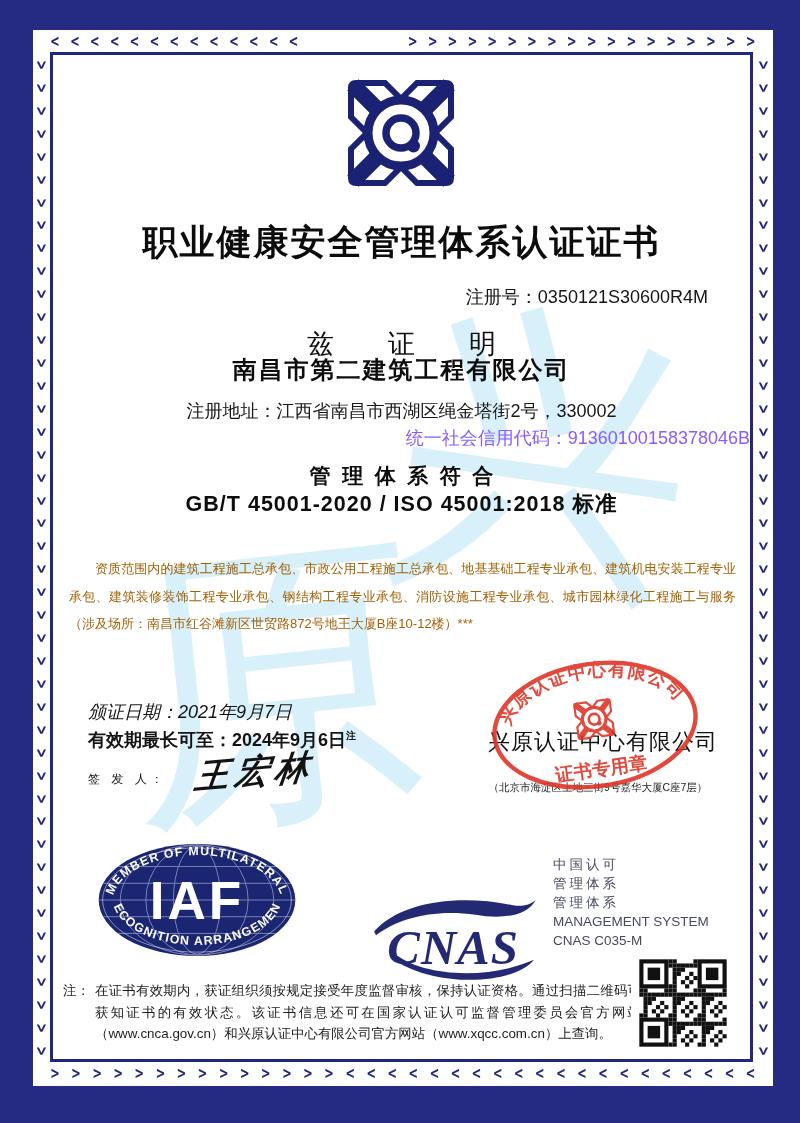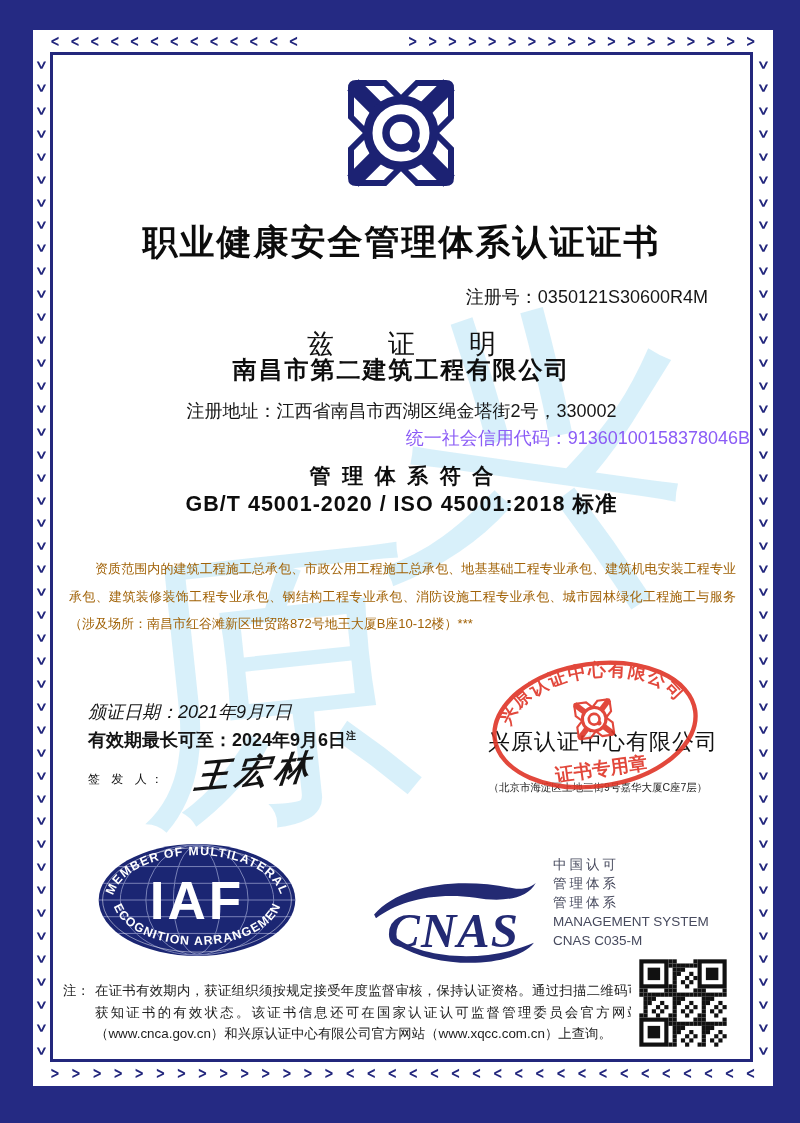--- a/index.html
+++ b/index.html
@@ -51,21 +51,21 @@
   .expiry sup{font-size:10px;}
   .signer{left:35px;top:716px;font-size:12px;letter-spacing:4px;color:#141414;}
   .signature{left:142px;top:694px;font-size:34px;font-weight:600;color:#131313;
              font-style:italic;transform:rotate(-5deg) skewX(-12deg);letter-spacing:6px;}
   .certname{left:430px;top:672px;width:240px;text-align:center;font-size:22px;
             letter-spacing:1px;color:#111;z-index:2;}
   .certaddr{left:390px;top:726px;width:310px;text-align:center;font-size:10.5px;color:#222;}
   .sealwrap{left:435px;top:601px;width:214px;height:138px;z-index:3;
             transform:rotate(-8deg);opacity:.9;}
   .iaf{left:40px;top:786px;width:208px;height:118px;}
-  .cnas{left:308px;top:822px;width:186px;height:94px;}
+  .cnas{left:308px;top:839px;width:186px;height:94px;}
   .cnastext{left:500px;top:800px;font-size:13.5px;line-height:19px;color:#474a5e;}
   .cnastext .zh{letter-spacing:3px;}
   .footnote{left:10px;top:925px;width:578px;display:flex;font-size:13.4px;
             line-height:21.5px;color:#1c1c1c;}
   .footnote .lab{flex:0 0 32px;}
   .footnote p{margin:0;text-align:justify;}
   .qr{left:578px;top:896px;width:104px;height:104px;}
   svg{display:block;}
 </style>
 </head>

